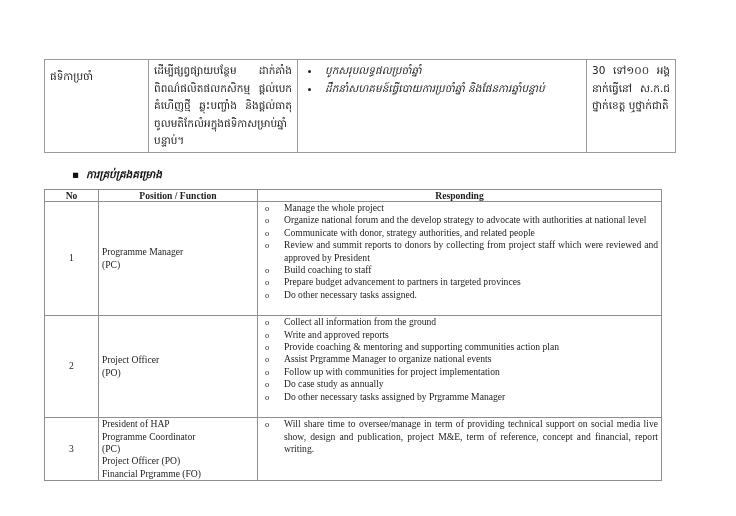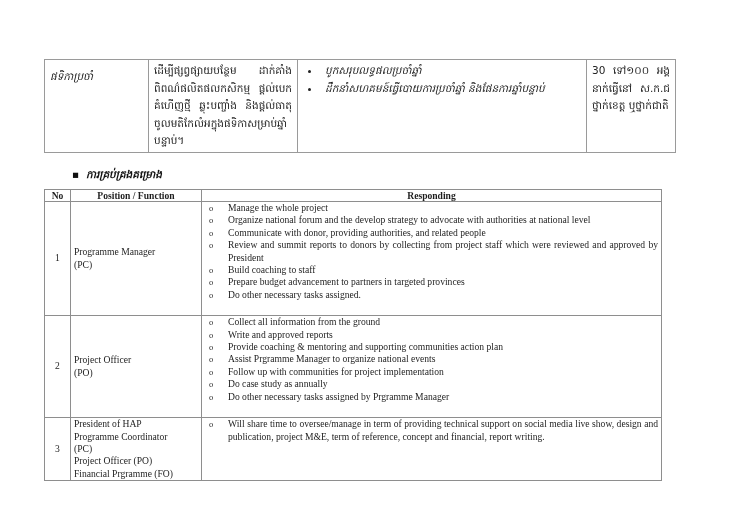--- a/index.html
+++ b/index.html
@@ -4,35 +4,35 @@
   <style>
     html, body { margin: 0; padding: 0; background: #ffffff; }
     body { width: 736px; height: 516px; position: relative; overflow: hidden;
            font-family: "Liberation Serif", serif; color: #1a1a1a; }
 
     .top-table { position: absolute; left: 44px; top: 59px; width: 631px; height: 94px;
                  border-collapse: collapse; table-layout: fixed; }
     .top-table td { border: 1px solid #9a9a9a; vertical-align: top; padding: 2px 5px;
                     font-family: "DejaVu Sans", sans-serif; font-size: 10.5px; line-height: 17.5px; color: #222; }
     .top-table td.c1 { width: 93px; vertical-align: middle; }
-    .top-table td.c1 span { display:block; margin-top:-38px;font-style:italic; }
+    .top-table td.c1 span { display:block; margin-top:-38px; }
     .top-table td.c2 { width: 138px; text-align: justify; margin-left: 28px; }
     .top-table td.c3 { width: 278px; }
     .top-table td.c4 { width: 78px; text-align: justify; }
     .top-table ul { margin: 0; padding-left: 18px; list-style: disc; font-style: italic; }
     .top-table li { padding-left: 4px; }
 
     .section-heading { position: absolute; left: 86px; top: 168px; font-family: "DejaVu Sans", sans-serif;
                        font-size: 10.5px; font-weight: bold; font-style: italic; color: #111; }
     .section-heading .bullet { position: absolute; left: -14px; top: 0; font-style: normal; }
 
     .role-table { position: absolute; left: 44px; top: 189px; width: 618px;
                   border-collapse: collapse; table-layout: fixed; }
     .role-table th, .role-table td { border: 1px solid #8e8e8e; font-size: 9.6px; line-height: 12.4px; color: #1e1e1e; }
-    .role-table th { font-weight: bold; height: 11px; padding: 0 3px; line-height: 11px; margin-top: 36px; }
+    .role-table th { font-weight: bold; height: 11px; padding: 0 17px; line-height: 11px; margin-top: 36px; }
     .role-table th.col-no { width: 19px; }
     .role-table th.col-pos { width: 124px; }
     .role-table td { vertical-align: top; padding: 0 3px; }
     .role-table td.no { text-align: center; vertical-align: middle; }
     .role-table td.pos { vertical-align: middle; }
     .role-table td.pos.top { vertical-align: top; }
     .role-table td.resp { padding: 0 3px 14px 6px; }
     .role-table ul { margin: 0; padding: 0; list-style: none; }
     .role-table li { position: relative; padding-left: 20px; text-align: justify; }
     .role-table li::before { content: "o"; position: absolute; left: 1px; top: 0; font-size: 8.5px; }
@@ -76,21 +76,21 @@
     <tr>
       <td class="no">1</td>
       <td class="pos">
         <span class="pos-line">Programme Manager</span>
         <span class="pos-line">(PC)</span>
       </td>
       <td class="resp">
         <ul>
           <li>Manage the whole project</li>
           <li>Organize national forum and the develop strategy to advocate with authorities at national level</li>
-          <li>Communicate with donor, providing authorities, and related people</li>
+          <li>Communicate with donor, strategy authorities, and related people</li>
           <li>Review and summit reports to donors by collecting from project staff which were reviewed and approved by President</li>
           <li>Build coaching to staff</li>
           <li>Prepare budget advancement to partners in targeted provinces</li>
           <li>Do other necessary tasks assigned.</li>
         </ul>
       </td>
     </tr>
     <tr>
       <td class="no">2</td>
       <td class="pos">

